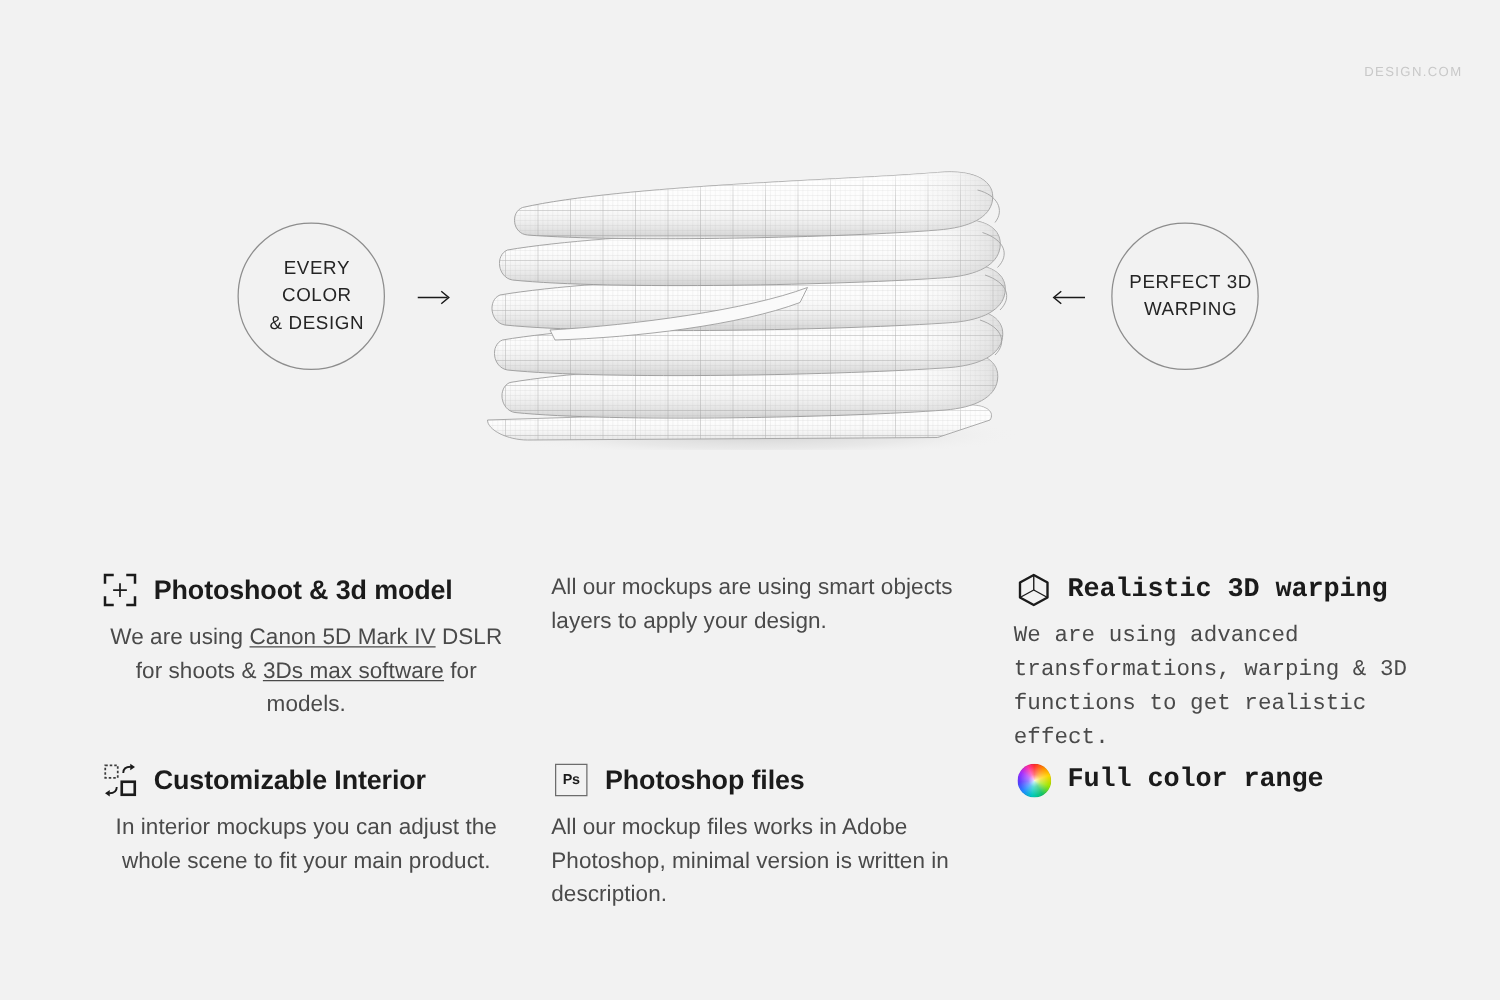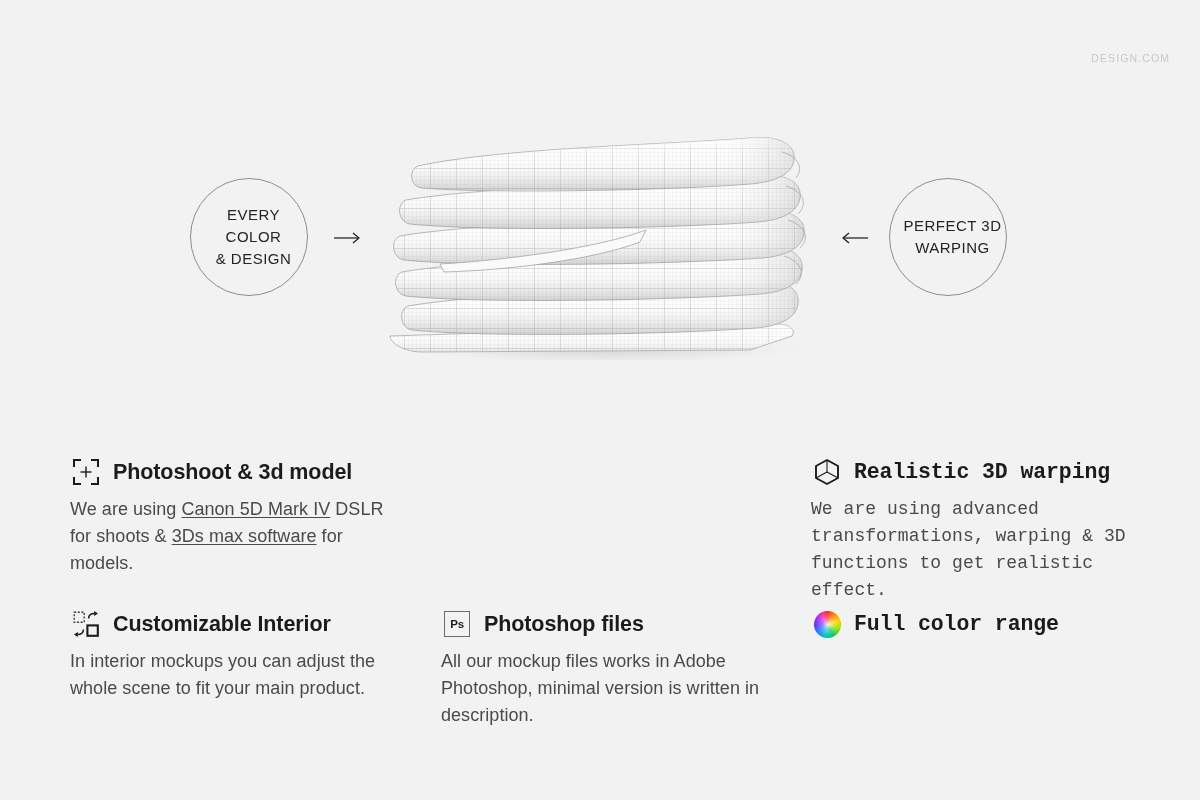--- a/index.html
+++ b/index.html
@@ -87,21 +87,21 @@
     position: absolute;
     left: 0;
     top: 452px;
     width: 1200px;
     height: 348px;
   }
   .feature {
     position: absolute;
     width: 330px;
   }
-  .col1 { left: 70px; }
+  .col1 { left: 80px; text-align: center; }
   .col2 { left: 441px; }
   .col3 { left: 811px; font-family: Liberation Mono, monospace; }
   .row1 { top: 0px; }
   .row2 { top: 152px; }
 
   .feature-head {
     display: flex;
     align-items: center;
     height: 40px;
   }
@@ -326,20 +326,21 @@
         </svg>
       </div>
       <div class="feature-title">Photoshoot &amp; 3d model</div>
     </div>
     <div class="feature-body">
       <span>We are using </span><span class="u">Canon 5D Mark IV</span><span> DSLR for shoots &amp; </span><span class="u">3Ds max software</span><span> for models.</span>
     </div>
   </div>
 
   <div class="feature col2 row1">
+    <div class="feature-body">All our mockups are using smart objects layers to apply your design.</div>
   </div>
 
   <div class="feature col3 row1">
     <div class="feature-head">
       <div class="feature-icon">
         <svg width="28" height="28" viewBox="0 0 28 28">
           <polygon points="14,2 25,8 25,20 14,26 3,20 3,8" fill="none" stroke="#1b1b1b" stroke-width="1.9" stroke-linejoin="round"></polygon>
           <g fill="none" stroke="#1b1b1b" stroke-width="1.1">
             <line x1="14" y1="2" x2="14" y2="14"></line>
             <line x1="14" y1="14" x2="3" y2="20"></line>

